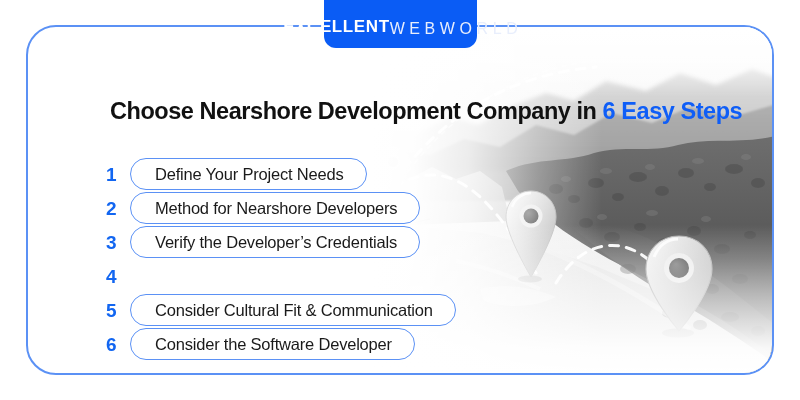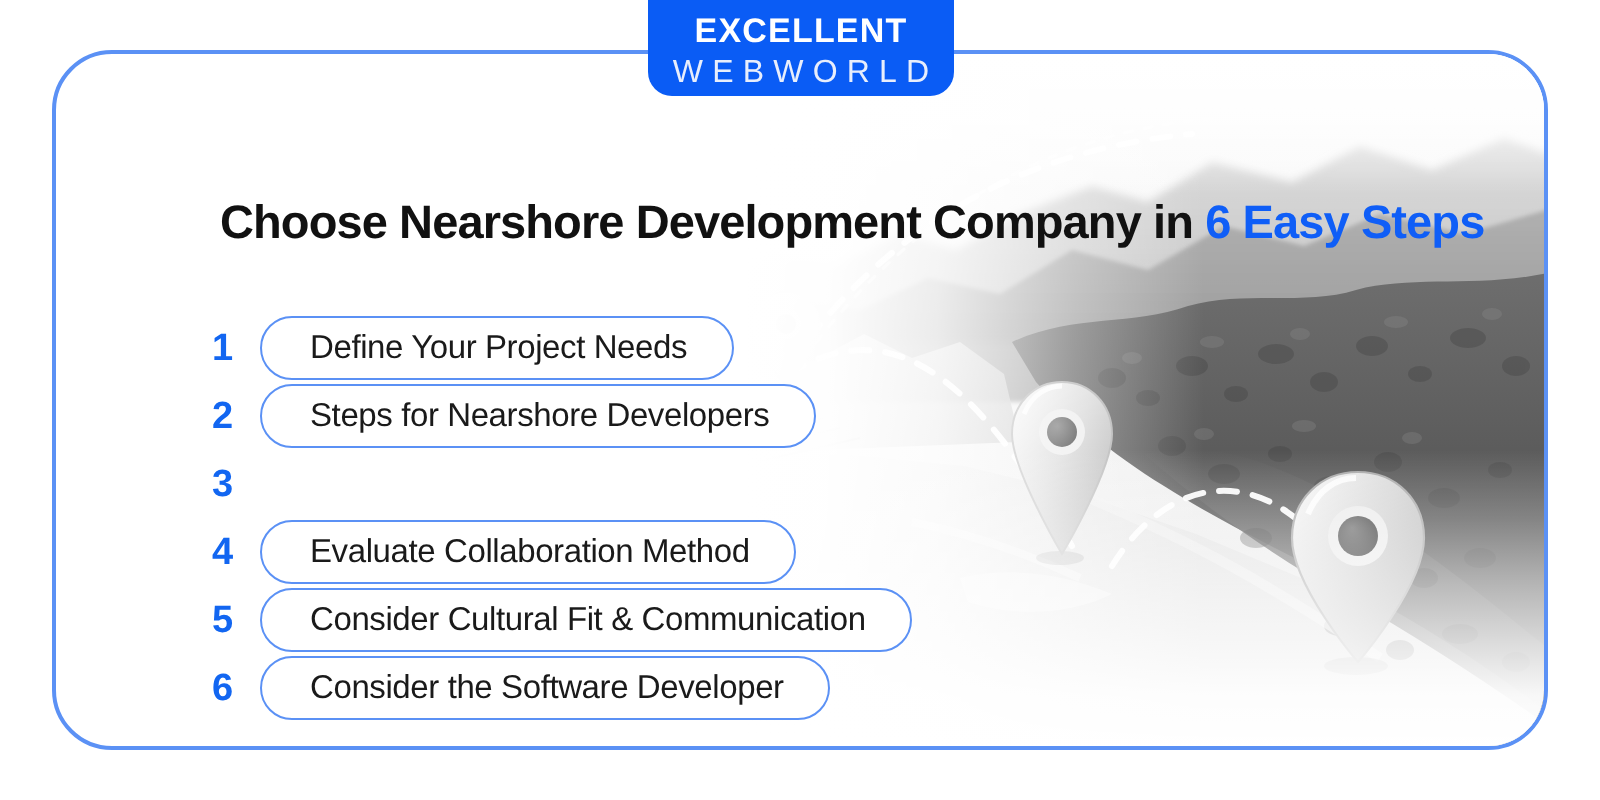--- a/index.html
+++ b/index.html
@@ -93,21 +93,21 @@
     position: absolute;
     left: 324px;
     top: 0px;
     width: 153px;
     height: 48px;
     background: #0a5cf5;
     border-bottom-left-radius: 12px;
     border-bottom-right-radius: 12px;
     z-index: 20;
     display: flex;
-    flex-direction: column;
+    flex-direction: row;
     align-items: center;
     justify-content: center;
     padding-top: 4px;
     box-sizing: border-box;
   }
   .logo-line1 {
     color: #ffffff;
     font-size: 17px;
     font-weight: bold;
     letter-spacing: 0.6px;
@@ -352,30 +352,30 @@
 
     <div class="steps">
 
       <div class="step-row">
         <div class="step-num">1</div>
         <div class="step-pill">Define Your Project Needs</div>
       </div>
 
       <div class="step-row">
         <div class="step-num">2</div>
-        <div class="step-pill">Steps for Nearshore Developers</div>
+        <div class="step-pill">Method for Nearshore Developers</div>
       </div>
 
       <div class="step-row">
         <div class="step-num">3</div>
+        <div class="step-pill">Verify the Developer’s Credentials</div>
       </div>
 
       <div class="step-row">
         <div class="step-num">4</div>
-        <div class="step-pill">Evaluate Collaboration Method</div>
       </div>
 
       <div class="step-row">
         <div class="step-num">5</div>
         <div class="step-pill">Consider Cultural Fit &amp; Communication</div>
       </div>
 
       <div class="step-row">
         <div class="step-num">6</div>
         <div class="step-pill">Consider the Software Developer</div>

